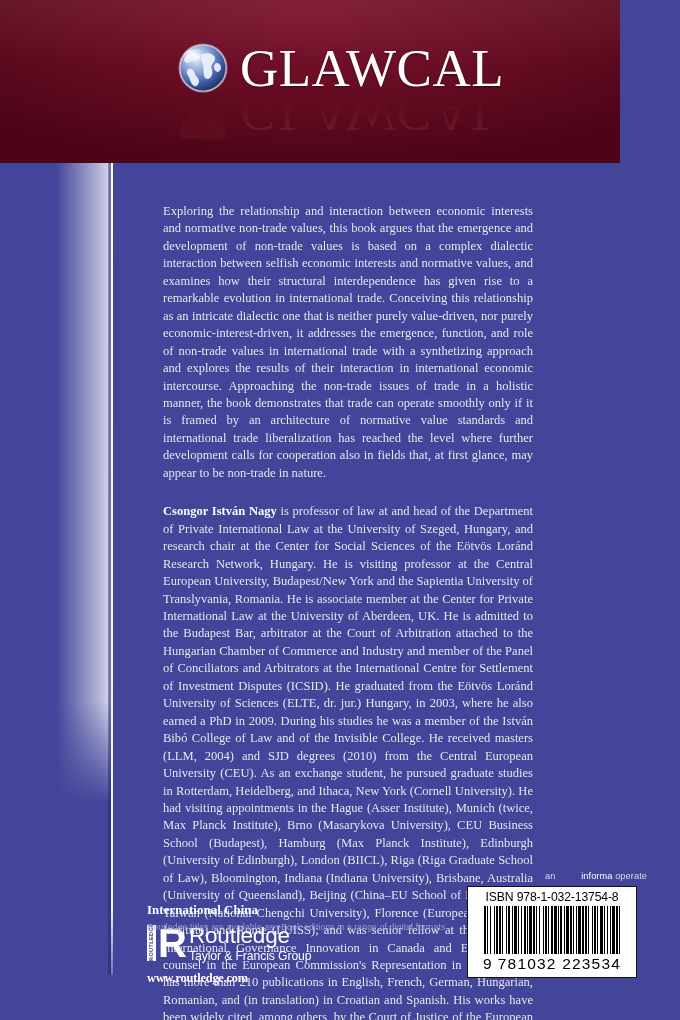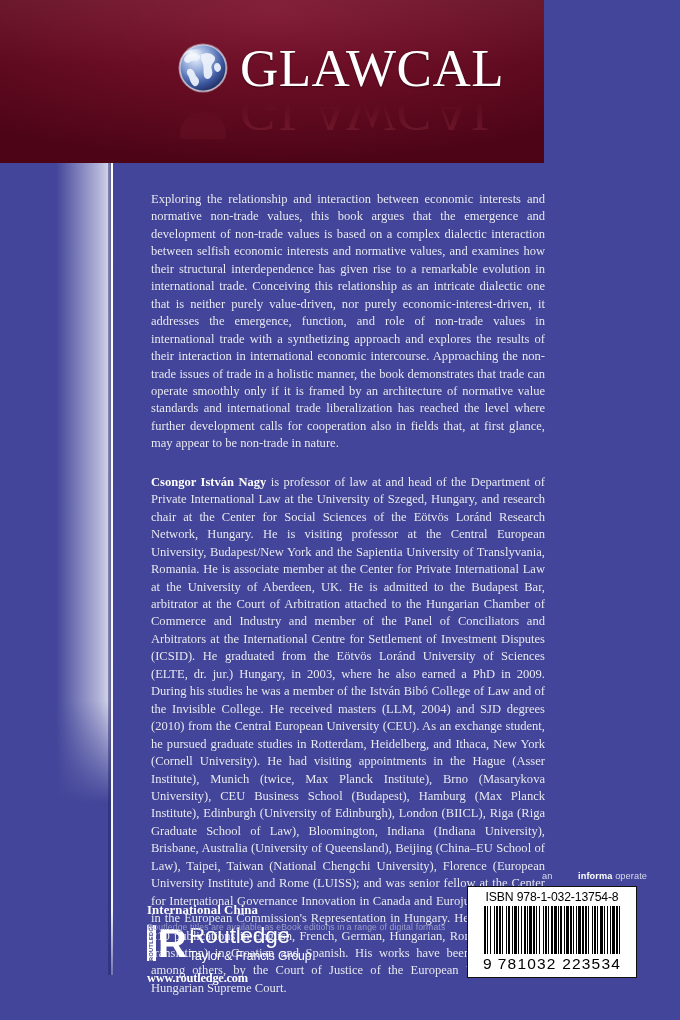--- a/index.html
+++ b/index.html
@@ -12,21 +12,21 @@
 
   
   #cover{
     position:absolute;inset:0;width:680px;height:1020px;
     background:#43459a;
     overflow:hidden;
   }
 
   
   #banner{
-    position:absolute;left:0;top:0;width:544px;height:163px;
+    position:absolute;left:0;top:0;width:620px;height:163px;
     background:#650c22;
     background-image:
       radial-gradient(ellipse 460px 150px at 50% 8%, #7d1430 0%, #650c22 55%, #4d0417 100%);
     overflow:hidden;
   }
   #banner-sheen{
     position:absolute;left:0;top:0;width:680px;height:163px;
     background:linear-gradient(180deg, rgba(255,255,255,.055) 0%, rgba(255,255,255,0) 40%);
     pointer-events:none;
   }
@@ -99,21 +99,21 @@
 
   
   #content{
     position:absolute;left:147px;top:187px;width:402px;
   }
   .blurb{
     color:#e9eaf6;
     font-size:12.55px;line-height:17.45px;
     text-align:justify;
     text-shadow:0 0 1px rgba(0,0,0,.18);
-    margin:4px;
+    margin:16px;
   }
   #author-bio{
     margin-top:21px;
   }
   #author-bio .author-name{font-weight:700;color:#ffffff;}
 
   
   #series-footer{
     position:absolute;left:147px;top:903px;
     color:#ffffff;font-weight:700;font-size:12.8px;letter-spacing:.1px;
@@ -166,21 +166,21 @@
     font-family:"Liberation Sans", sans-serif;
     font-size:8.6px;color:#9a9dcb;letter-spacing:.15px;white-space:nowrap;
   }
 
   
   #informa{
     position:absolute;right:33px;top:871px;
     font-family:"Liberation Sans", sans-serif;
     font-size:9.2px;color:#d9dbee;letter-spacing:.1px;
   }
-  #informa b{color:#ffffff;font-weight:700;padding-left:23px;}
+  #informa b{color:#ffffff;font-weight:400;padding-left:23px;}
 
   #barcode-box{
     position:absolute;left:467px;top:886px;width:170px;height:92px;
     background:#ffffff;border:1px solid #111;
     box-sizing:border-box;
     padding:3px 6px 2px 6px;
   }
   #isbn-text{
     font-family:"Liberation Sans", sans-serif;
     font-size:12.2px;color:#000;text-align:center;letter-spacing:-.15px;

